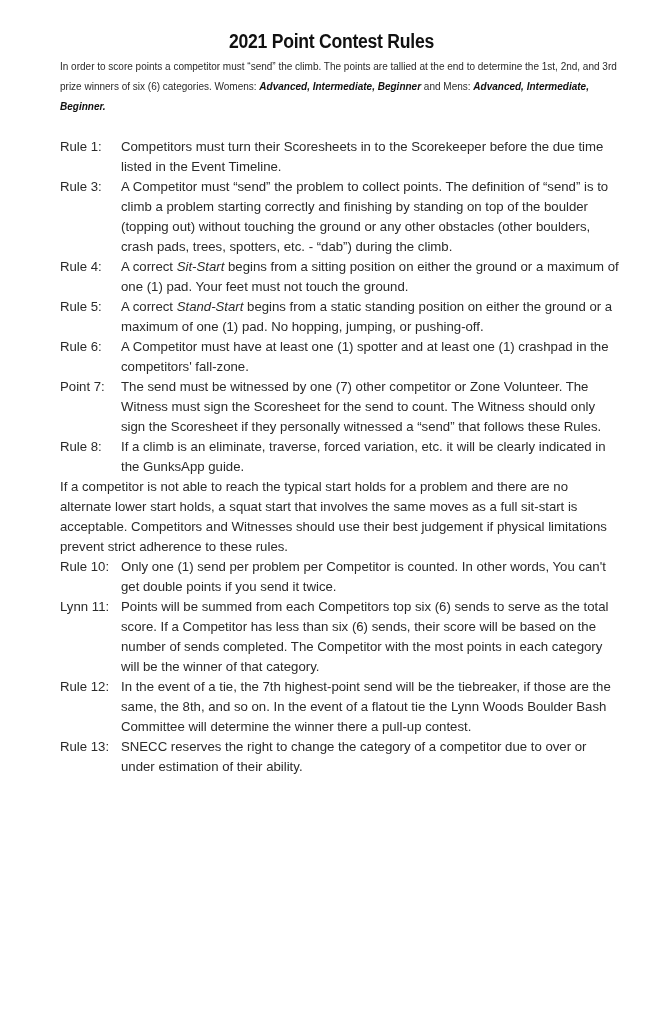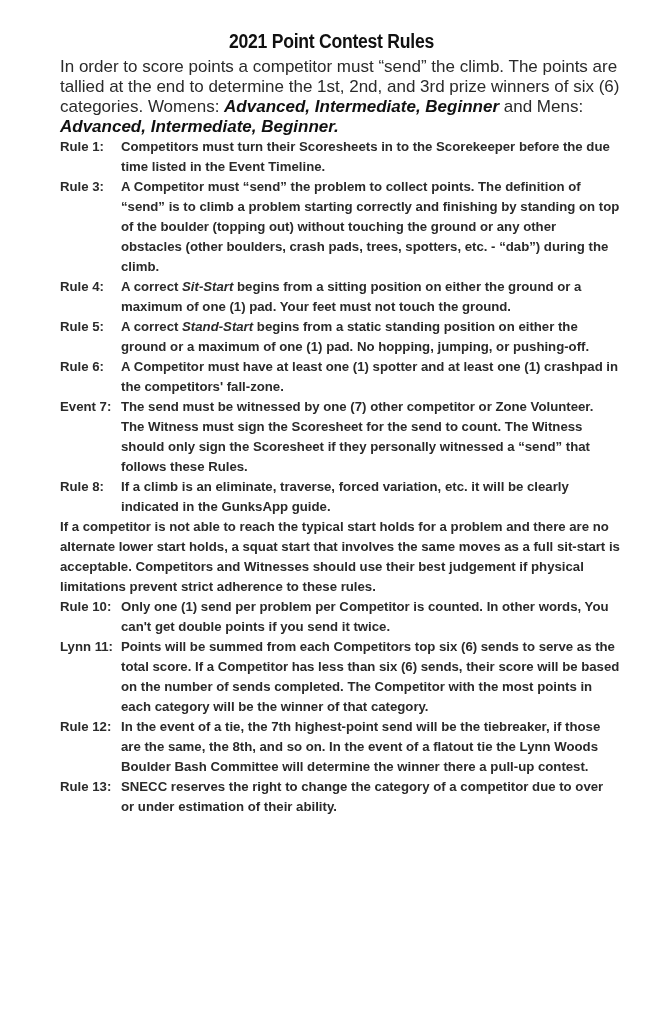--- a/index.html
+++ b/index.html
@@ -4,24 +4,24 @@
 <style>
   html, body { margin: 0; padding: 0; background: #ffffff; }
   body { width: 663px; height: 1024px; position: relative; overflow: hidden; color: #222; font-family: "Liberation Sans", sans-serif; }
   .title {
     position: absolute; top: 30px; left: 0; width: 663px; text-align: center;
     font-family: "Liberation Sans", sans-serif; font-weight: bold; font-size: 20px;
     letter-spacing: -0.3px; color: #111; transform: scaleX(0.88); transform-origin: center;
   }
   .intro {
     position: absolute; top: 57px; left: 60px; width: 560px;
-    font-size: 17px; line-height: 20px; color: #2a2a2a;
+    font-size: 10px; line-height: 20px; color: #2a2a2a;
   }
   .intro b { font-style: italic; font-weight: bold; color: #111; }
-  .rules { position: absolute; top: 137px; left: 60px; width: 560px; font-weight: bold; }
+  .rules { position: absolute; top: 137px; left: 60px; width: 560px; }
   .rule { display: flex; font-size: 13.2px; line-height: 20px; color: #2a2a2a; }
   .rule-label { width: 61px; flex: 0 0 61px; }
   .rule-text { flex: 1; }
   .rule-text i { font-style: italic; }
 </style>
 </head>
 <body>
 
 <div class="title">2021 Point Contest Rules</div>
 
@@ -42,21 +42,21 @@
     </div>
   <div class="rule">
       <span class="rule-label">Rule 5:</span>
       <span class="rule-text"><span>A correct </span><i>Stand-Start</i><span> begins from a static standing position on either the ground or a maximum of one (1) pad. No hopping, jumping, or pushing-off.</span></span>
     </div>
   <div class="rule">
       <span class="rule-label">Rule 6:</span>
       <span class="rule-text">A Competitor must have at least one (1) spotter and at least one (1) crashpad in the competitors' fall-zone.</span>
     </div>
   <div class="rule">
-      <span class="rule-label">Event 7:</span>
+      <span class="rule-label">Point 7:</span>
       <span class="rule-text">The send must be witnessed by one (7) other competitor or Zone Volunteer. The Witness must sign the Scoresheet for the send to count. The Witness should only sign the Scoresheet if they personally witnessed a “send” that follows these Rules.</span>
     </div>
   <div class="rule">
       <span class="rule-label">Rule 8:</span>
       <span class="rule-text">If a climb is an eliminate, traverse, forced variation, etc. it will be clearly indicated in the GunksApp guide.</span>
     </div>
   <div class="rule">
       <span class="rule-text">If a competitor is not able to reach the typical start holds for a problem and there are no alternate lower start holds, a squat start that involves the same moves as a full sit-start is acceptable. Competitors and Witnesses should use their best judgement if physical limitations prevent strict adherence to these rules.</span>
     </div>
   <div class="rule">

